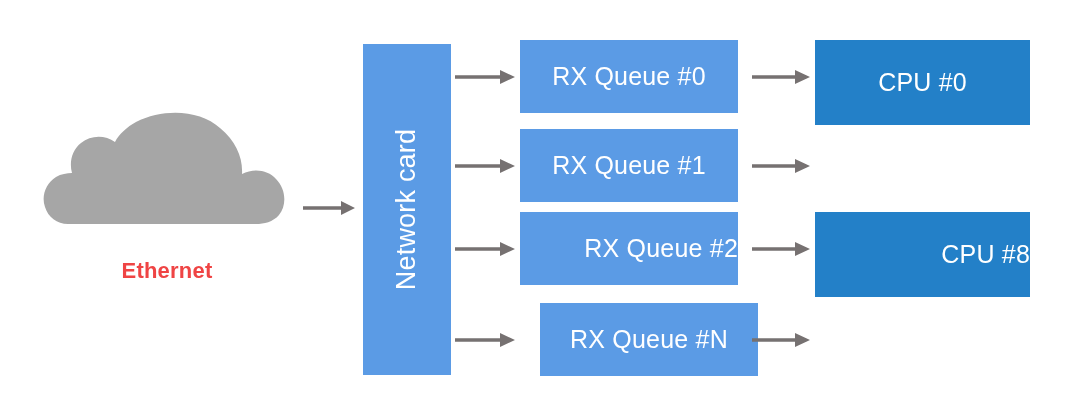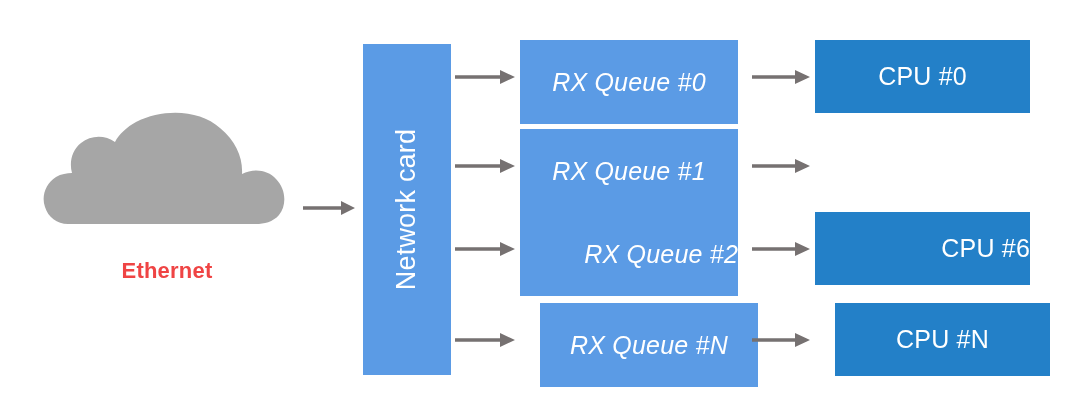--- a/index.html
+++ b/index.html
@@ -70,22 +70,22 @@
     width: 88px;
     height: 331px;
   }
   #network-card .vtext {
     transform: rotate(-90deg);
     white-space: nowrap;
     font-size: 27px;
     line-height: 1;
   }
 
-  .rx-box  { left: 520px; width: 218px; height: 84px; font-style: italic; }
-  .cpu-box { left: 815px; width: 215px; height: 73px; }
+  .rx-box  { left: 520px; width: 218px; height: 73px; }
+  .cpu-box { left: 815px; width: 215px; height: 85px; }
 
   .row-0 { top: 40px; }
   .row-1 { top: 129px; }
   .row-2 { top: 212px; justify-content: flex-end; }
   .row-3 { top: 303px; margin-left: 20px; }
 </style>
 </head>
 <body>
 
 <div id="canvas">
@@ -160,33 +160,30 @@
   </div>
   <div class="box box-light rx-box row-2">
     <span>RX Queue #2</span>
   </div>
   <div class="arrow" style="left:752px; top:240px; width:58px;">
     <svg viewBox="0 0 58 18" xmlns="http://www.w3.org/2000/svg">
       <path d="M0 7.2 H43 V2 L58 9 L43 16 V10.8 H0 Z" fill="#767171"></path>
     </svg>
   </div>
   <div class="box box-dark cpu-box row-2">
-    <span>CPU #6</span>
+    <span>CPU #8</span>
   </div>
 
   <div class="arrow" style="left:455px; top:331px; width:60px;">
     <svg viewBox="0 0 60 18" xmlns="http://www.w3.org/2000/svg">
       <path d="M0 7.2 H45 V2 L60 9 L45 16 V10.8 H0 Z" fill="#767171"></path>
     </svg>
   </div>
   <div class="box box-light rx-box row-3">
     <span>RX Queue #N</span>
   </div>
   <div class="arrow" style="left:752px; top:331px; width:58px;">
     <svg viewBox="0 0 58 18" xmlns="http://www.w3.org/2000/svg">
       <path d="M0 7.2 H43 V2 L58 9 L43 16 V10.8 H0 Z" fill="#767171"></path>
     </svg>
   </div>
-  <div class="box box-dark cpu-box row-3">
-    <span>CPU #N</span>
-  </div>
 
 </div>
 
 </body></html>

